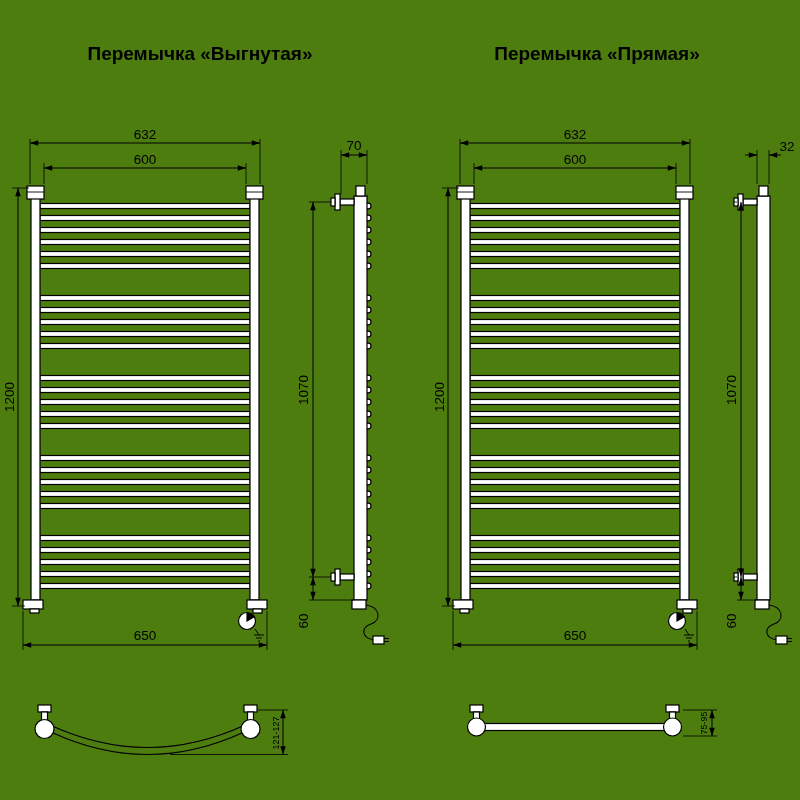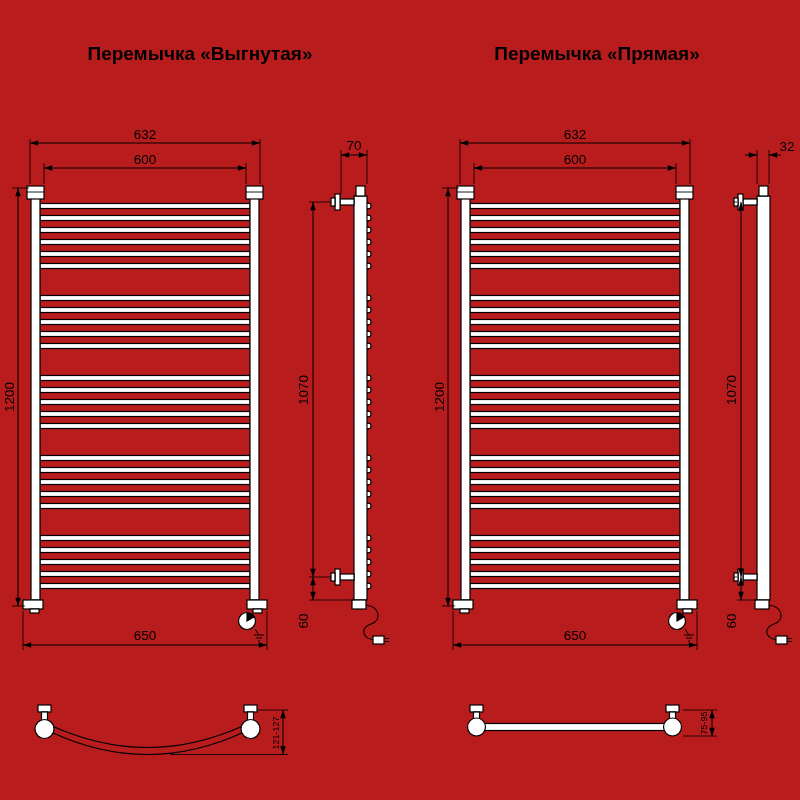--- a/index.html
+++ b/index.html
@@ -1,16 +1,16 @@
 <!DOCTYPE html>
 <html><head>
 <meta charset="utf-8">
 <style>
   html,body{margin:0;padding:0;background:#fff;}
-  .canvas{width:800px;height:800px;background:#b91c1c;position:relative;overflow:hidden;}
+  .canvas{width:800px;height:800px;background:#4d7c0f;position:relative;overflow:hidden;}
   svg{display:block;}
   text{font-family:"Liberation Sans", sans-serif;fill:#000;}
   .title{font-size:19px;font-weight:700;}
   .dim{font-size:13.5px;}
   .dim-small{font-size:9px;}
 </style>
 </head>
 <body>
 
 <div class="canvas">

